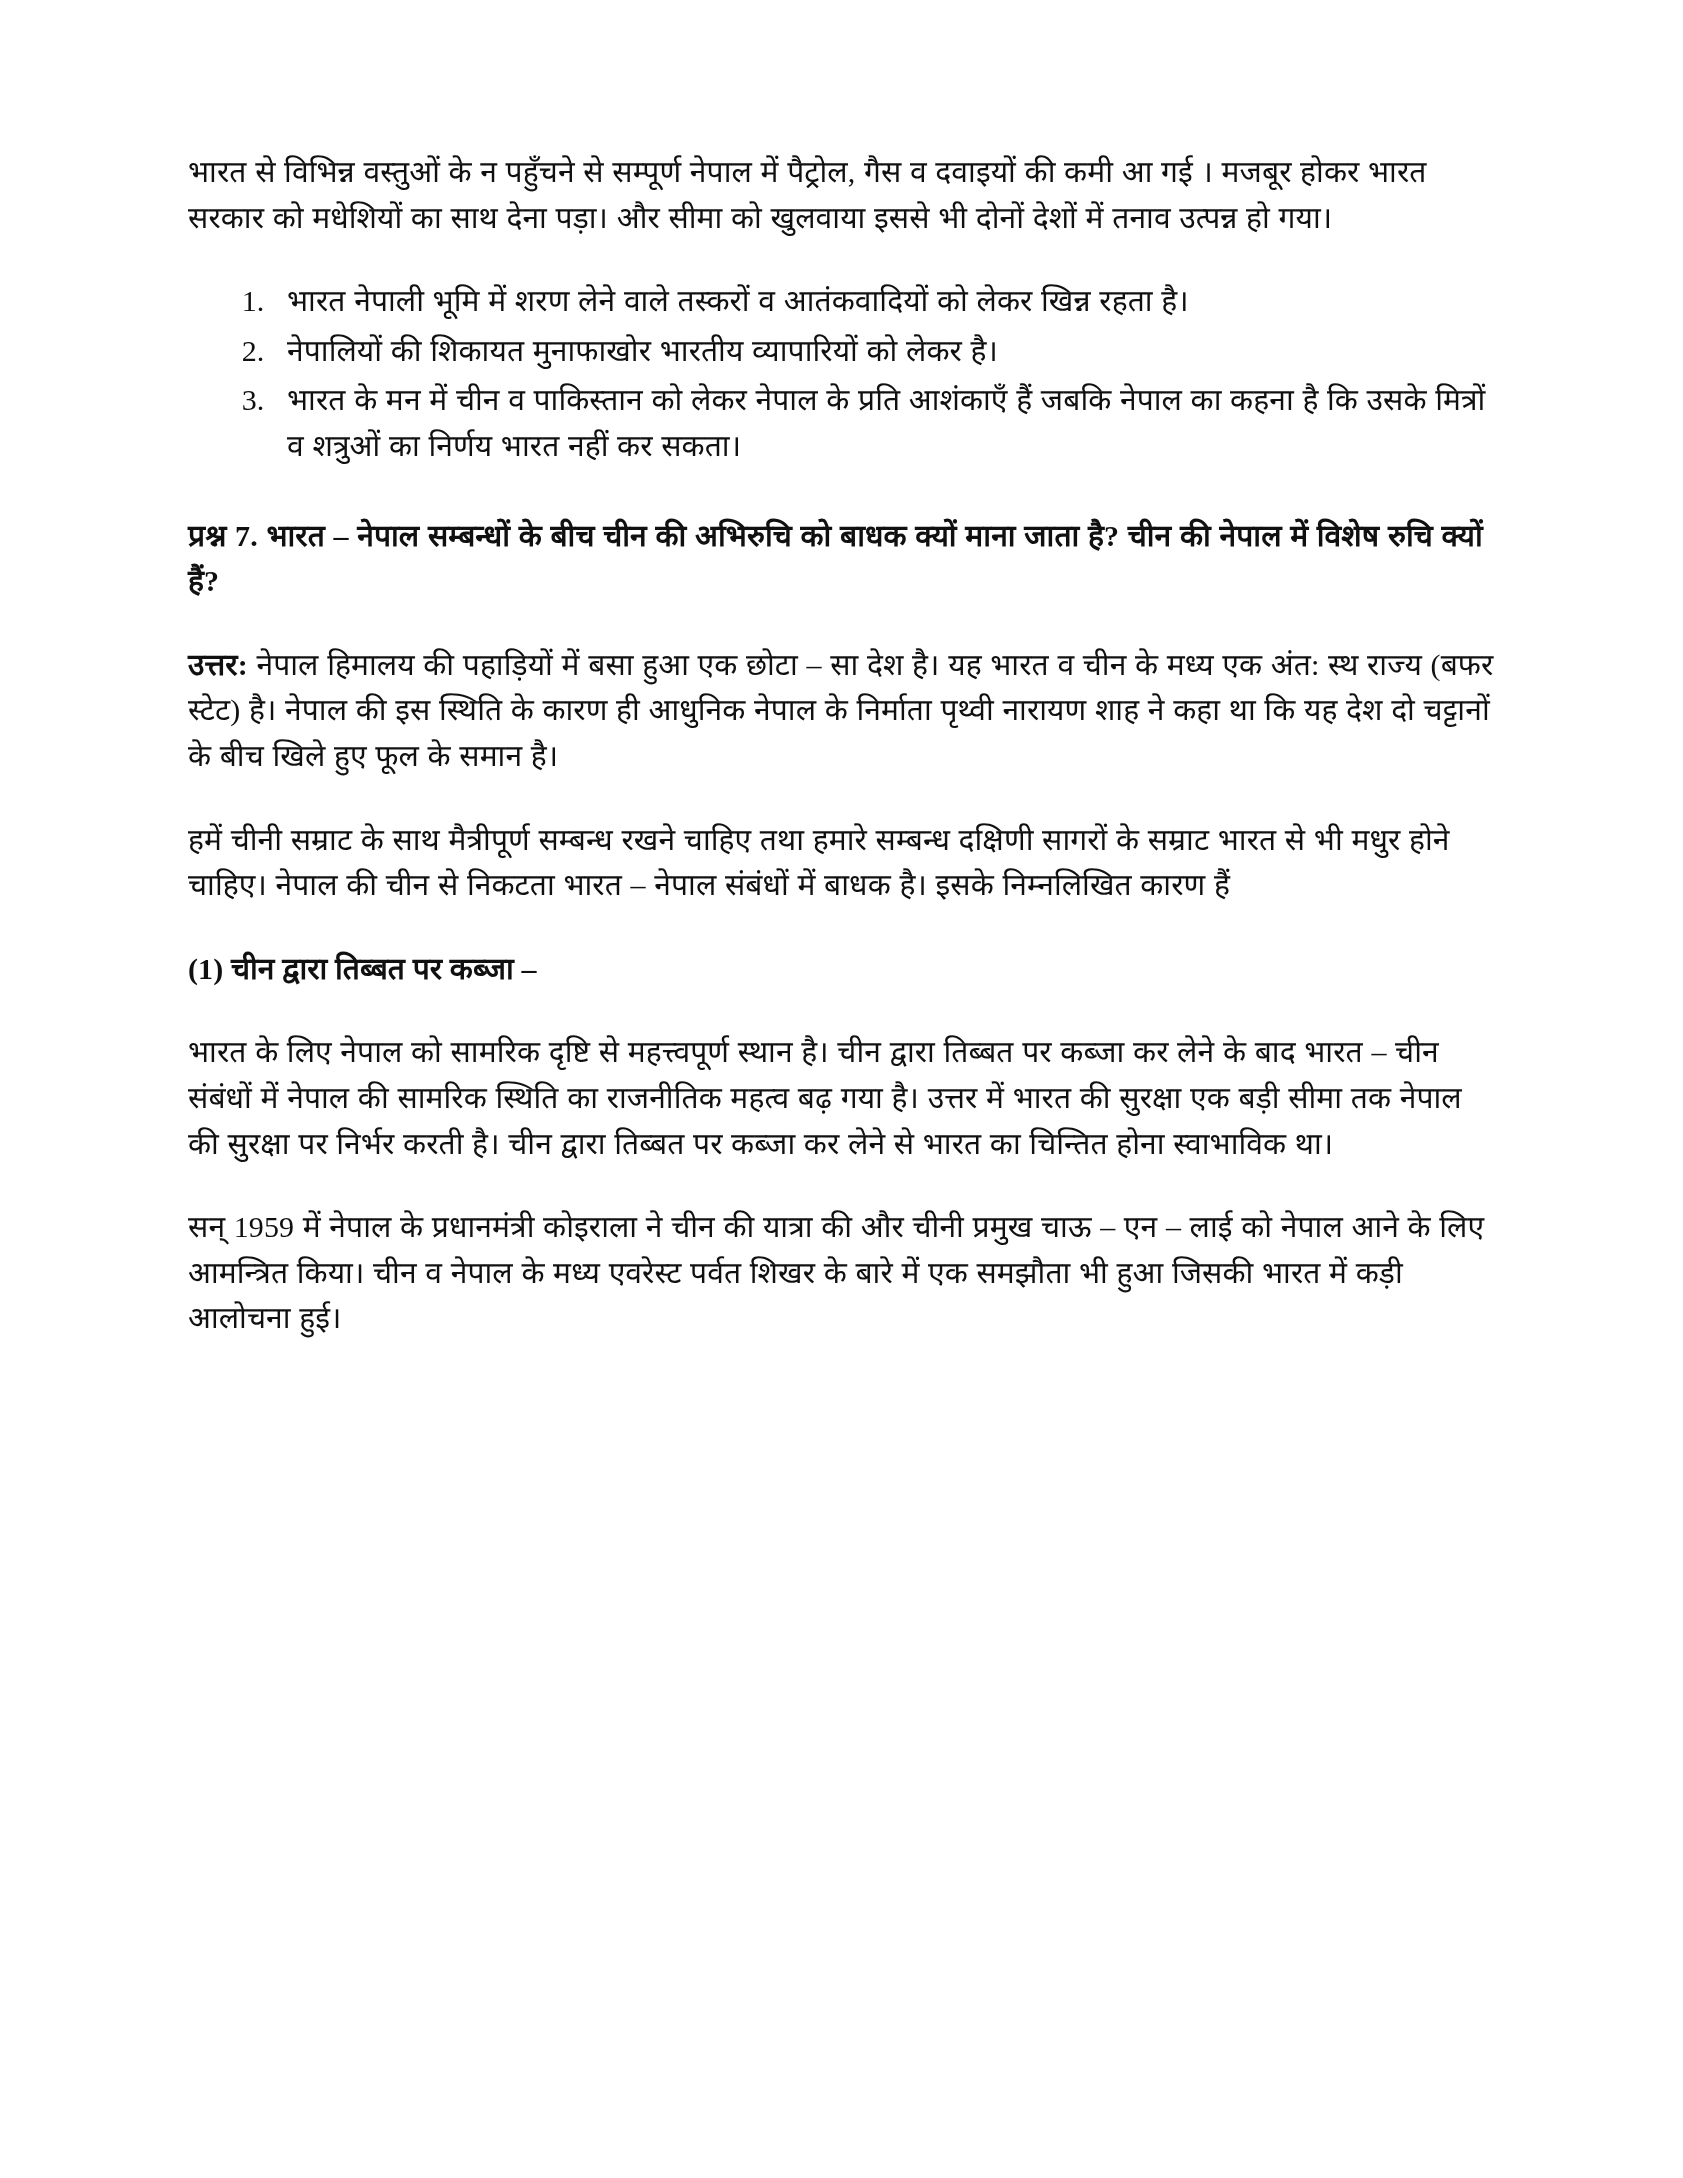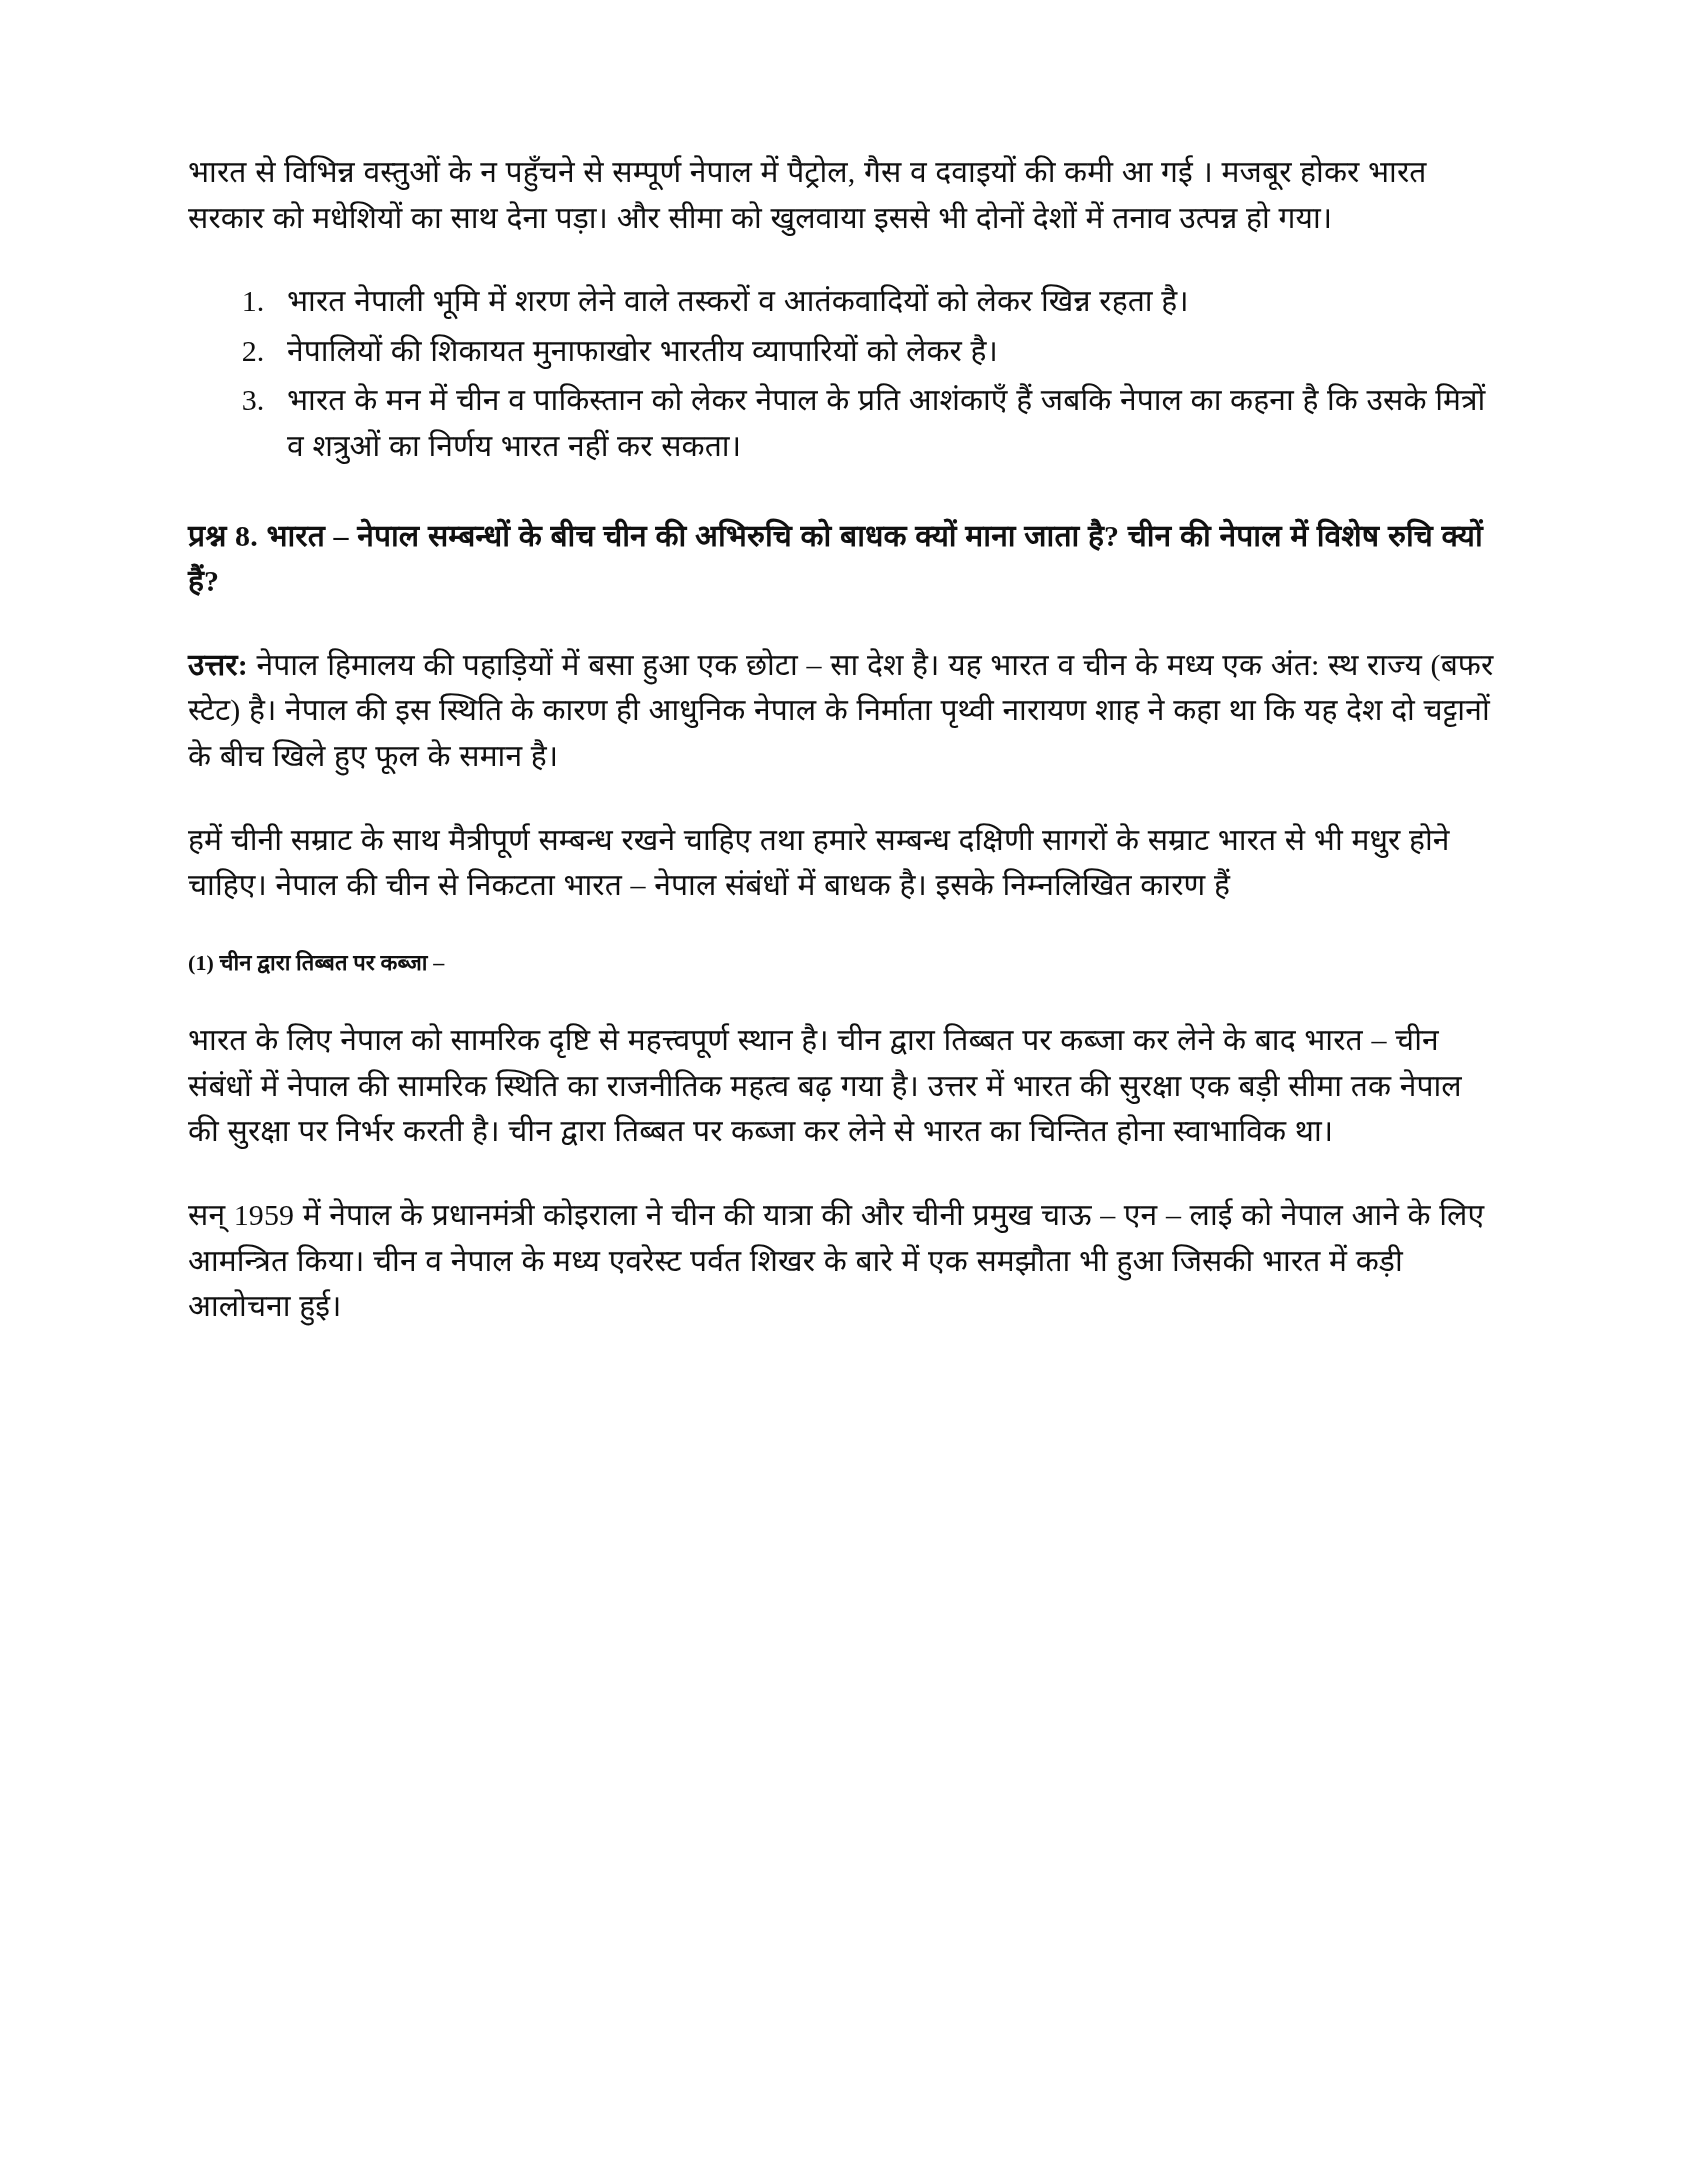--- a/index.html
+++ b/index.html
@@ -46,21 +46,21 @@
     margin: 0 0 38px 0;
     font-size: 30px;
     line-height: 1.52;
     font-weight: bold;
     letter-spacing: 0.1px;
     word-spacing: 1px;
   }
 
   .sub-heading {
     margin: 0 0 38px 0;
-    font-size: 22px;
+    font-size: 30px;
     line-height: 1.52;
     font-weight: bold;
     letter-spacing: 0.1px;
   }
 
   .lead-bold {
     font-weight: bold;
   }
 
   ol.num-list {
@@ -91,21 +91,21 @@
 
     <p class="para">भारत से विभिन्न वस्तुओं के न पहुँचने से सम्पूर्ण नेपाल में पैट्रोल, गैस व दवाइयों की कमी आ गई । मजबूर होकर भारत सरकार को मधेशियों का साथ देना पड़ा। और सीमा को खुलवाया इससे भी दोनों देशों में तनाव उत्पन्न हो गया।</p>
 
 
     <ol class="num-list">
       <li>भारत नेपाली भूमि में शरण लेने वाले तस्करों व आतंकवादियों को लेकर खिन्न रहता है।</li>
       <li>नेपालियों की शिकायत मुनाफाखोर भारतीय व्यापारियों को लेकर है।</li>
       <li>भारत के मन में चीन व पाकिस्तान को लेकर नेपाल के प्रति आशंकाएँ हैं जबकि नेपाल का कहना है कि उसके मित्रों व शत्रुओं का निर्णय भारत नहीं कर सकता।</li>
     </ol>
 
-    <p class="q-heading">प्रश्न 8. भारत – नेपाल सम्बन्धों के बीच चीन की अभिरुचि को बाधक क्यों माना जाता है? चीन की नेपाल में विशेष रुचि क्यों हैं?</p>
+    <p class="q-heading">प्रश्न 7. भारत – नेपाल सम्बन्धों के बीच चीन की अभिरुचि को बाधक क्यों माना जाता है? चीन की नेपाल में विशेष रुचि क्यों हैं?</p>
 
     <p class="para"><span class="lead-bold">उत्तर:</span><span> नेपाल हिमालय की पहाड़ियों में बसा हुआ एक छोटा – सा देश है। यह भारत व चीन के मध्य एक अंत: स्थ राज्य (बफर स्टेट) है। नेपाल की इस स्थिति के कारण ही आधुनिक नेपाल के निर्माता पृथ्वी नारायण शाह ने कहा था कि यह देश दो चट्टानों के बीच खिले हुए फूल के समान है।</span></p>
 
     <p class="para">हमें चीनी सम्राट के साथ मैत्रीपूर्ण सम्बन्ध रखने चाहिए तथा हमारे सम्बन्ध दक्षिणी सागरों के सम्राट भारत से भी मधुर होने चाहिए। नेपाल की चीन से निकटता भारत – नेपाल संबंधों में बाधक है। इसके निम्नलिखित कारण हैं</p>
 
     <p class="sub-heading">(1) चीन द्वारा तिब्बत पर कब्जा –</p>
 
     <p class="para">भारत के लिए नेपाल को सामरिक दृष्टि से महत्त्वपूर्ण स्थान है। चीन द्वारा तिब्बत पर कब्जा कर लेने के बाद भारत – चीन संबंधों में नेपाल की सामरिक स्थिति का राजनीतिक महत्व बढ़ गया है। उत्तर में भारत की सुरक्षा एक बड़ी सीमा तक नेपाल की सुरक्षा पर निर्भर करती है। चीन द्वारा तिब्बत पर कब्जा कर लेने से भारत का चिन्तित होना स्वाभाविक था।</p>
 
 

